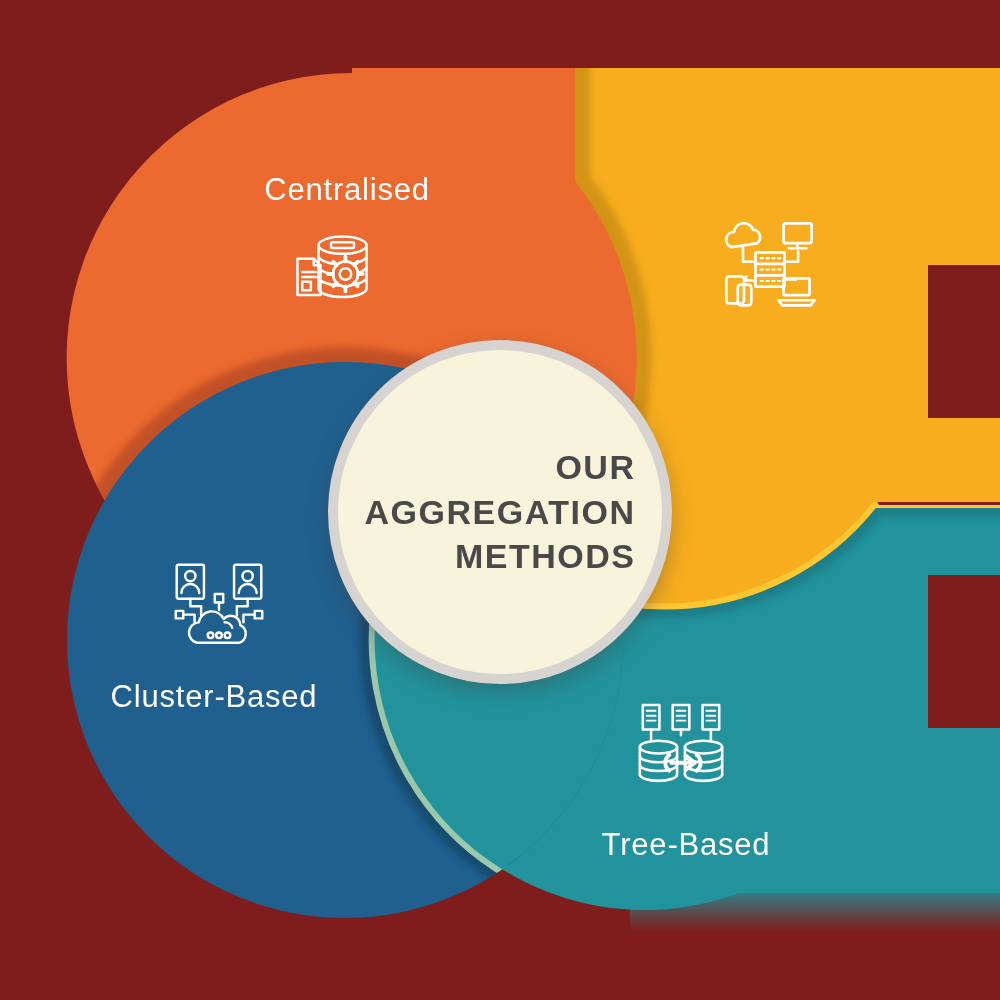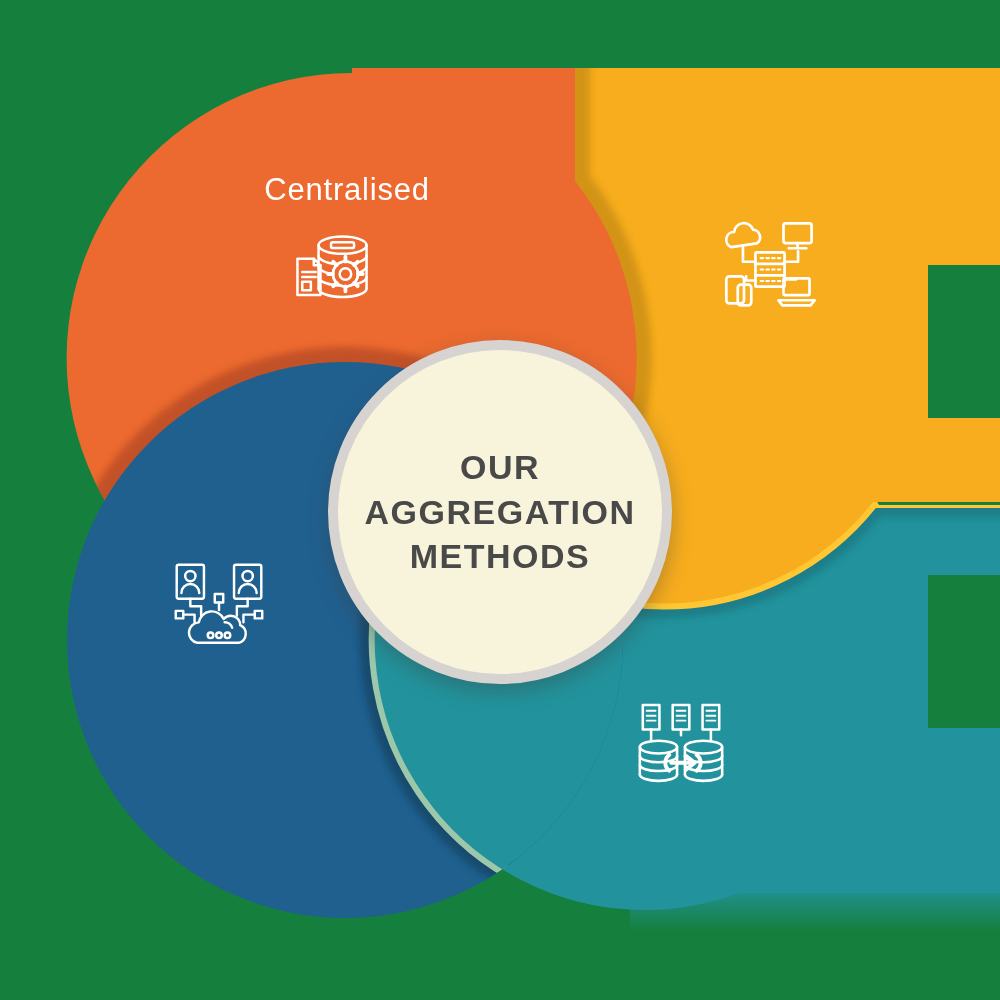--- a/index.html
+++ b/index.html
@@ -1,33 +1,33 @@
 <!DOCTYPE html>
 <html style="--orange: #EC6A2F; --orange-shadow: #CF9119; --yellow: #F7AD1D; --yellow-rim: #FFC733; --yellow-shadow: #1E7B86; --teal: #22939C; --teal-rim: #9CC7AB; --teal-shadow: #17496B; --blue: #20608F; --blue-shadow: #BC4E26; --cream: #F8F4DB; --ring: #D6D3D1; --title-text: #494949; --label-text: #FFFFFF; --icon-stroke: #FFFFFF;"><head>
 <meta charset="utf-8">
 <style>
   html,body{margin:0;padding:0;background:#ffffff;}
-  .stage{position:relative;width:1000px;height:1000px;background:#15803d;overflow:hidden;
+  .stage{position:relative;width:1000px;height:1000px;background:#7f1d1d;overflow:hidden;
          font-family:"Liberation Sans", sans-serif;}
   .petals{position:absolute;left:0;top:0;width:1000px;height:1000px;}
   .f-orange{fill:var(--orange);} .f-yellow{fill:var(--yellow);}
   .f-blue{fill:var(--blue);}     .f-teal{fill:var(--teal);}
   .label{position:absolute;transform:translate(-50%,-50%);color:var(--label-text);
          font-size:31px;letter-spacing:.8px;white-space:nowrap;font-weight:400;}
   .icon{position:absolute;}
   .icon svg{display:block;}
   .icon path,.icon rect,.icon circle,.icon ellipse{fill:none;stroke:var(--icon-stroke);
          stroke-width:2.6;stroke-linecap:round;stroke-linejoin:round;}
   .icon .thick{stroke-width:4;}
   .icon .bgfill{fill:var(--orange);}
   .center-circle{position:absolute;left:328px;top:340px;width:324px;height:324px;
          background:var(--cream);border:10px solid var(--ring);border-radius:50%;
          box-shadow:0 8px 20px rgba(60,60,60,.35);display:flex;align-items:center;justify-content:center;}
   .center-title{color:var(--title-text);font-weight:700;font-size:34px;line-height:1.32;
-         letter-spacing:1.5px;text-align:center;white-space:pre-line;}
+         letter-spacing:1.5px;text-align:right;white-space:pre-line;}
 </style>
 </head>
 <body>
 
 <div class="stage">
 
   <svg class="petals" viewBox="0 0 1000 1000">
     <defs>
       <filter id="soft" x="-30%" y="-30%" width="160%" height="160%">
         <feGaussianBlur stdDeviation="3.5"></feGaussianBlur>
@@ -136,20 +136,21 @@
       <path d="M12,56 H24 V64"></path>
       <rect x="88" y="52" width="8" height="8"></rect>
       <path d="M88,56 H76 V64"></path>
       <path d="M27,86 a11,11 0 0 1 1.5,-21.8 a14,14 0 0 1 26.5,-3.6 a10,10 0 0 1 17.5,6.6 a10,10 0 0 1 -1.5,18.8 Z"></path>
       <path d="M56,64 a8,8 0 0 1 8,6"></path>
       <circle cx="41" cy="78" r="3"></circle>
       <circle cx="50" cy="78" r="3"></circle>
       <circle cx="59" cy="78" r="3"></circle>
     </svg>
   </div>
+  <div class="label" style="left:214px;top:697px;">Cluster-Based</div>
 
   <div class="icon" style="left:632px;top:702px;">
     <svg width="98" height="98" viewBox="0 0 100 100">
       <rect x="11" y="3" width="17" height="25"></rect>
       <path d="M15,9 h9 M15,14 h9 M15,19 h9" style="stroke-width:2"></path>
       <rect x="41.5" y="3" width="17" height="25"></rect>
       <path d="M45.5,9 h9 M45.5,14 h9 M45.5,19 h9" style="stroke-width:2"></path>
       <rect x="72" y="3" width="17" height="25"></rect>
       <path d="M76,9 h9 M76,14 h9 M76,19 h9" style="stroke-width:2"></path>
       <path d="M19.5,28 V40 M50,28 V34 M80.5,28 V40"></path>
@@ -160,20 +161,21 @@
       <ellipse cx="73" cy="46" rx="19" ry="6.5"></ellipse>
       <path d="M54,46 V74 M92,46 V74"></path>
       <path d="M54,74 a19,6.5 0 0 0 38,0"></path>
       <path d="M54,55 a19,6.5 0 0 0 38,0 M54,64 a19,6.5 0 0 0 38,0"></path>
       <path class="thick" d="M38,54 a10,10 0 0 0 0,16"></path>
       <path class="thick" d="M40,62 H60"></path>
       <path class="thick" d="M55,55 L64,62 L55,69"></path>
       <path class="thick" d="M66,54 a10,10 0 0 1 0,16"></path>
     </svg>
   </div>
+  <div class="label" style="left:686px;top:845px;">Tree-Based</div>
 
   <div class="center-circle">
     <div class="center-title">OUR
 AGGREGATION
 METHODS</div>
   </div>
 
 </div>
 
 </body></html>

